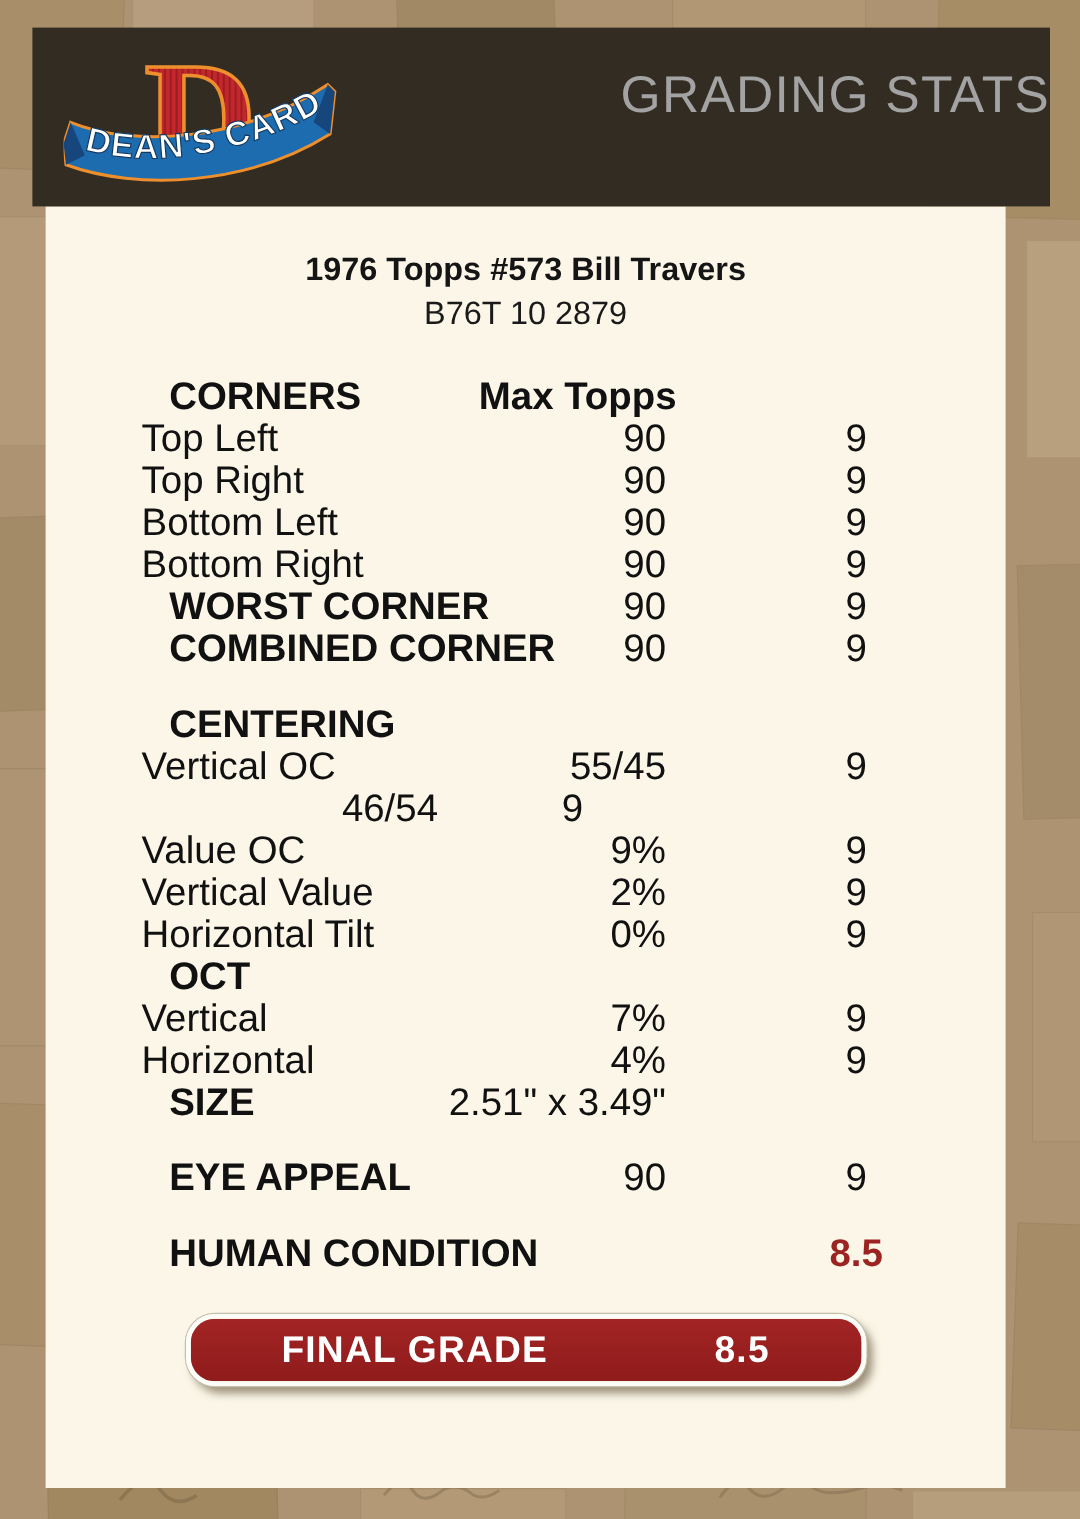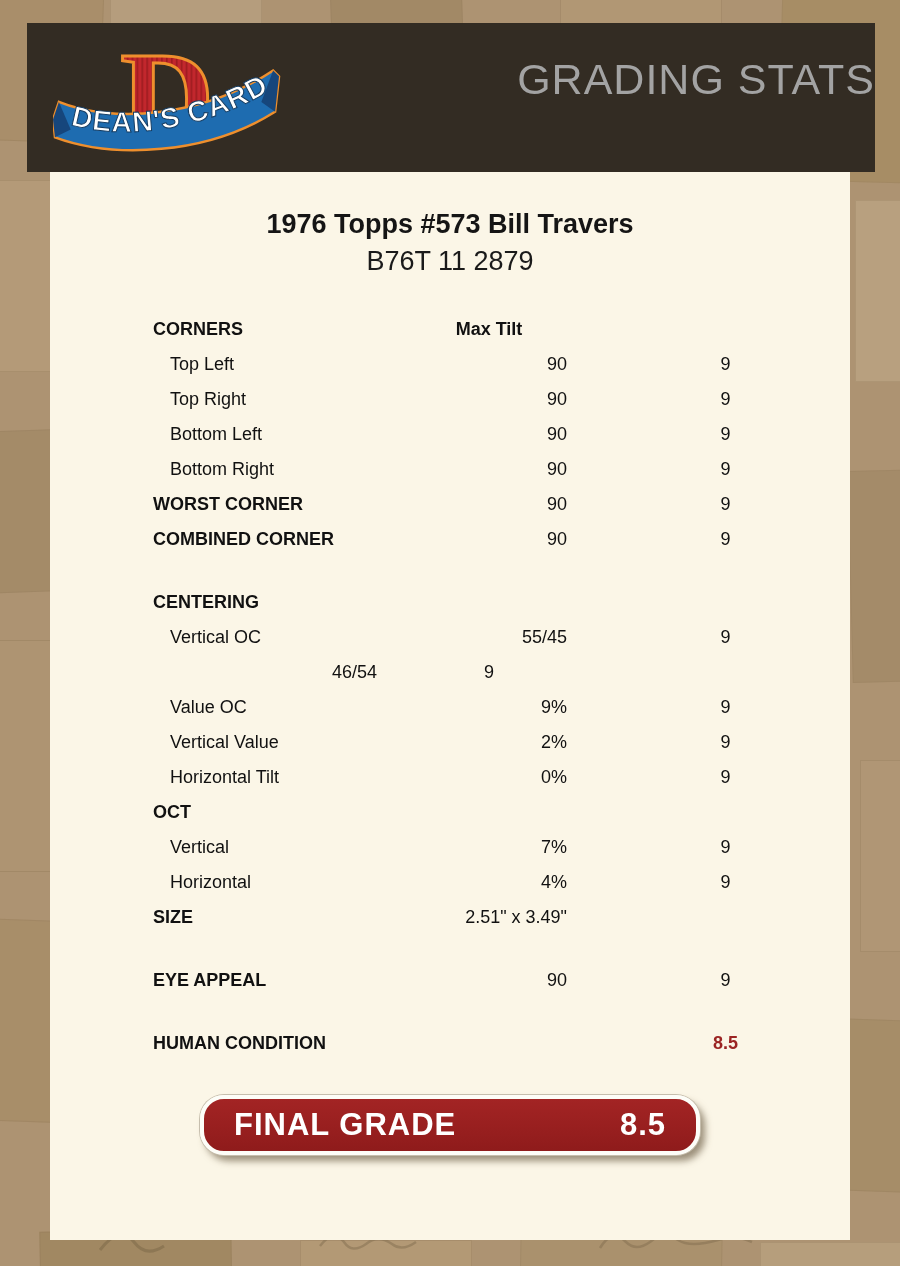--- a/index.html
+++ b/index.html
@@ -16,47 +16,47 @@
   .header{
     position:absolute;left:27px;top:23px;width:848px;height:149px;
     background:#332c23;z-index:2;display:flex;align-items:flex-start;
   }
   .logo{width:228px;height:128px;margin:10px 0 0 26px;flex:none;}
   .header-text{flex:1;text-align:right;color:#a3a3a3;padding-top:33px;}
   .header-title{font-size:43px;letter-spacing:1px;line-height:1.1;}
   .header-sub{font-size:31px;margin-top:9px;}
   
   .panel{
-    position:absolute;left:50px;top:172px;width:800px;height:1068px;
+    position:absolute;left:38px;top:172px;width:800px;height:1068px;
     background:#fbf6e7;z-index:1;
   }
   .card-title{padding-top:37px;text-align:center;font-size:27px;font-weight:700;color:#151515;}
   .card-serial{text-align:center;font-size:27px;margin-top:6px;color:#1a1a1a;}
   
   .tbl{margin-top:35px;}
   .row{
     display:grid;grid-template-columns:327px 190px 283px;
-    height:35px;align-items:center;font-size:18px;color:#111;
+    height:35px;align-items:center;font-size:32px;color:#111;
   }
   .row.gap{margin-top:28px;}
   .cell-label{padding-left:103px;white-space:nowrap;}
-  .cell-label.ind{padding-left:120px;}
+  .cell-label.ind{padding-left:80px;}
   .b{font-weight:700;}
   .cell-value{text-align:right;white-space:nowrap;}
   .cell-value.hdr-val{margin-right:-18px;}
   .cell-max{text-align:center;padding-left:34px;white-space:nowrap;}
   .cell-max.accent{color:#9b2423;font-weight:700;}
   
   .final{
-    margin:34px auto 0 auto;width:500px;height:60px;box-sizing:border-box;
+    margin:34px auto 0 auto;width:567px;height:60px;box-sizing:border-box;
     background:linear-gradient(#a32424,#8f1b1b);
     border:4px solid #fdfdf8;border-radius:24px;
     box-shadow:0 0 0 1px #c6bead,5px 6px 7px rgba(104,89,64,.65);
     display:flex;align-items:center;justify-content:space-between;
-    padding:0 30px;color:#ffffff;font-size:31px;font-weight:700;letter-spacing:1px;
+    padding:0 76px;color:#ffffff;font-size:31px;font-weight:700;letter-spacing:1px;
   }
 </style>
 </head>
 <body>
 
 <div class="bg">
   <div class="c" style="left:-20px;top:-30px;width:120px;height:170px;background:#a78c65;opacity:.6;transform:rotate(2deg);"></div>
   <div class="c" style="left:110px;top:-60px;width:150px;height:90px;background:#bda687;opacity:.55;"></div>
   <div class="c" style="left:330px;top:-40px;width:130px;height:70px;background:#98805c;opacity:.5;transform:rotate(-2deg);"></div>
   <div class="c" style="left:560px;top:-50px;width:160px;height:80px;background:#b49a76;opacity:.7;"></div>
@@ -99,26 +99,26 @@
       <textPath href="#ribbonline" startOffset="4">DEAN'S CARDS</textPath>
     </text>
   </svg>
   <div class="header-text">
     <div class="header-title">GRADING STATS</div>
   </div>
 </div>
 
 <div class="panel">
   <div class="card-title">1976 Topps #573 Bill Travers</div>
-  <div class="card-serial">B76T 11 2879</div>
+  <div class="card-serial">B76T 10 2879</div>
 
   <div class="tbl">
       <div class="row">
     <div class="cell-label b">CORNERS</div>
-    <div class="cell-max b">Max Tilt</div>
+    <div class="cell-max b">Max Topps</div>
   </div>
       <div class="row">
     <div class="cell-label ind">Top Left</div>
     <div class="cell-value">90</div>
     <div class="cell-max">9</div>
   </div>
       <div class="row">
     <div class="cell-label ind">Top Right</div>
     <div class="cell-value">90</div>
     <div class="cell-max">9</div>

